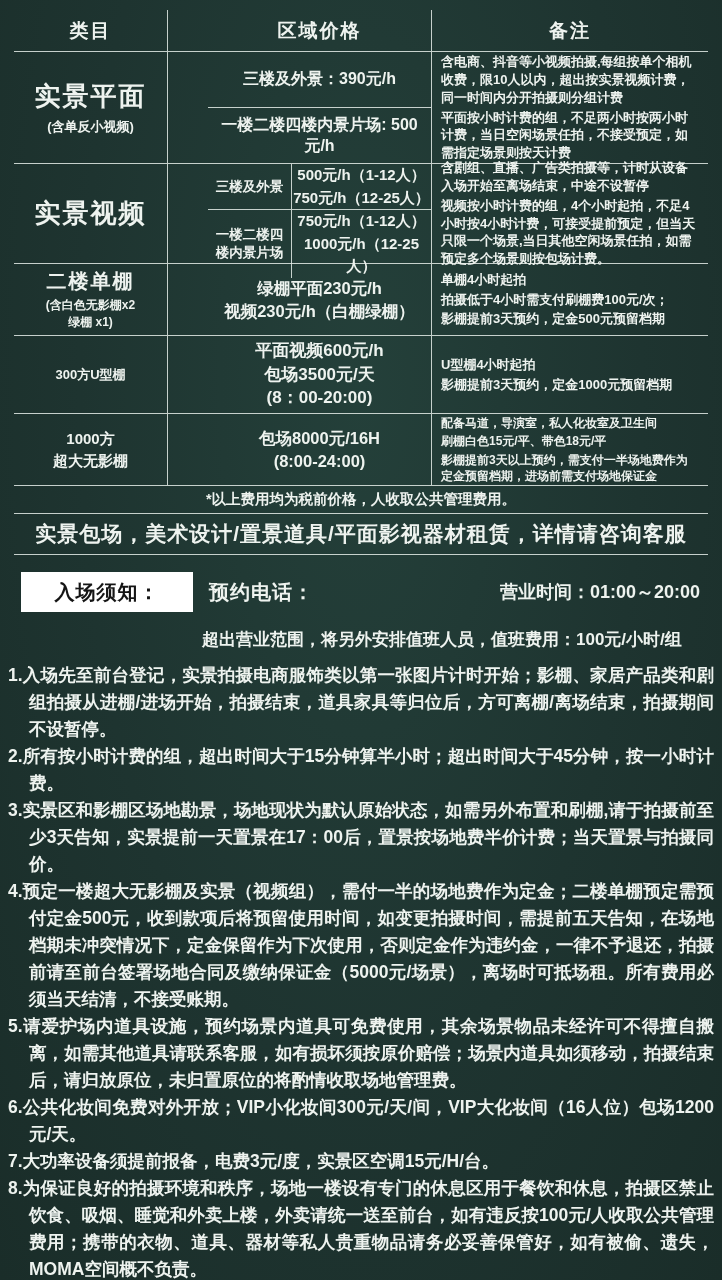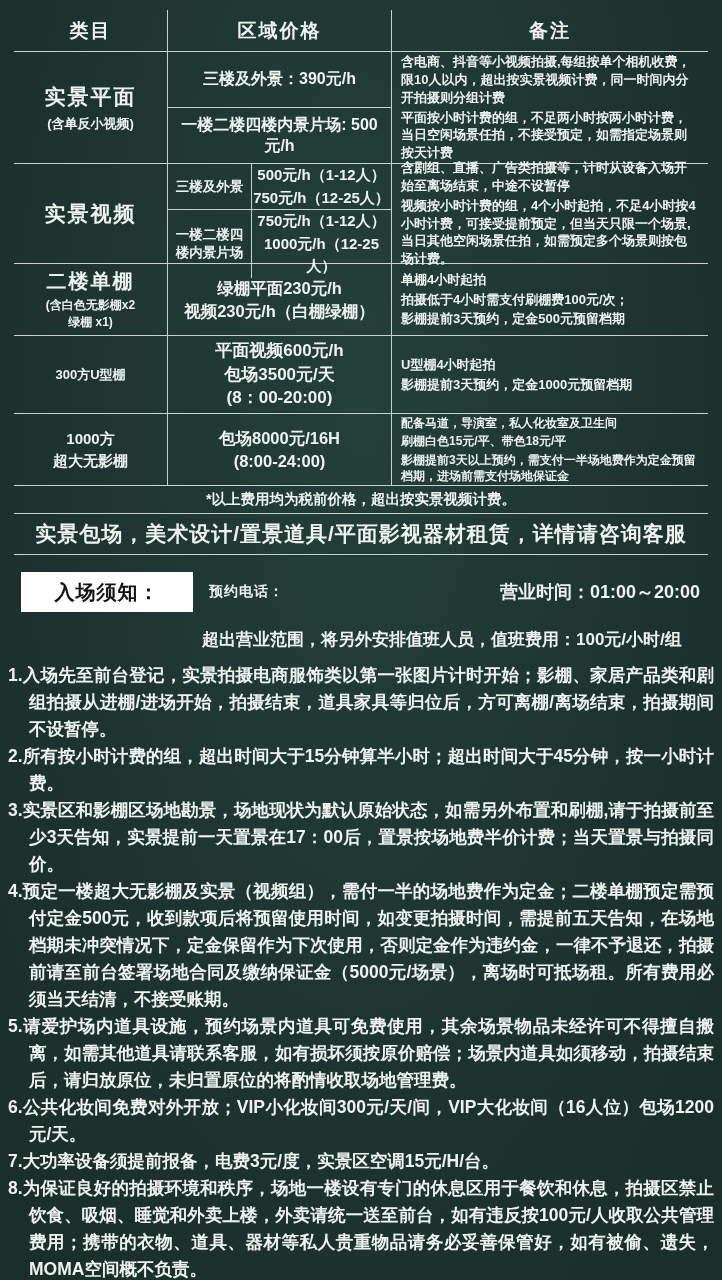--- a/index.html
+++ b/index.html
@@ -11,29 +11,29 @@
     font-weight:bold;
     overflow:hidden;
   }
   .page{width:722px;height:1280px;position:relative;}
   
   .ptable{margin:10px 14px 0 14px;width:694px;}
   .trow{display:flex;border-bottom:1px solid rgba(228,236,231,0.85);box-sizing:border-box;}
   .c1{width:154px;box-sizing:border-box;border-right:1px solid rgba(228,236,231,0.85);
       display:flex;flex-direction:column;justify-content:center;align-items:center;text-align:center;padding:0 4px;}
   .c2{width:224px;box-sizing:border-box;border-right:1px solid rgba(228,236,231,0.85);
-      display:flex;flex-direction:column;justify-content:center;align-items:center;text-align:center;}
+      display:flex;flex-direction:column;justify-content:center;align-items:center;text-align:center;margin-left:40px;}
   .c3{flex:1;box-sizing:border-box;display:flex;flex-direction:column;justify-content:center;
       text-align:left;padding:4px 9px;font-size:13px;line-height:1.36;}
   .hrow{height:42px;}
   .hrow .c1,.hrow .c2{justify-content:center;}
   .hrow .c3{align-items:center;justify-content:center;}
   .hcell{font-size:19px;letter-spacing:2px;}
   .r1{height:112px;} .r2{height:100px;} .r3{height:72px;} .r4{height:78px;} .r5{height:72px;}
-  .cat-main{font-size:21px;letter-spacing:2px;}
+  .cat-main{font-size:26px;letter-spacing:2px;}
   .cat-sub{font-size:13px;margin-top:4px;letter-spacing:0;}
   .cat-mid{font-size:13px;}
   .cat-sm{font-size:15px;line-height:1.45;}
   
   .p-stack{width:100%;height:100%;display:flex;flex-direction:column;}
   .p-stack .half{flex:1;display:flex;align-items:center;justify-content:center;font-size:16px;padding:0 4px;box-sizing:border-box;}
   .p-stack .half.first{border-bottom:1px solid rgba(228,236,231,0.85);}
   
   .p-grid{width:100%;height:100%;display:flex;flex-direction:column;}
   .p-grid .sub{flex:1;display:flex;box-sizing:border-box;}
@@ -46,21 +46,21 @@
   .note-p{margin:0;}
   .note-p + .note-p{margin-top:2px;}
   .taxrow{height:27px;display:flex;align-items:center;justify-content:center;
           border-bottom:1px solid rgba(228,236,231,0.85);font-size:14.5px;}
   .bannerrow{height:40px;display:flex;align-items:center;justify-content:center;
              border-bottom:1px solid rgba(228,236,231,0.85);font-size:21px;letter-spacing:1px;}
   
   .notice-line{display:flex;align-items:center;margin:17px 14px 0 14px;height:40px;}
   .notice-box{background:#ffffff;color:#141414;width:172px;height:40px;display:flex;align-items:center;
               justify-content:center;font-size:20px;letter-spacing:1px;flex-shrink:0;margin-left:7px;}
-  .phone{font-size:14px;margin-left:16px;letter-spacing:1px;}
+  .phone{font-size:20px;margin-left:16px;letter-spacing:1px;}
   .phone-val{font-size:18px;margin-left:6px;}
   .hours{margin-left:auto;font-size:18px;margin-right:8px;}
   .overtime{margin:16px 20px 0 202px;font-size:17px;}
   
   .rules{margin:11px 8px 0 8px;font-size:17.5px;line-height:27px;text-align:justify;}
   .rule{margin:0;padding-left:21px;text-indent:-21px;}
 </style>
 </head>
 <body>
 
@@ -166,21 +166,21 @@
           <div>(8:00-24:00)</div>
         </div>
       </div>
       <div class="c3" style="font-size:12px;">
         <p class="note-p">配备马道，导演室，私人化妆室及卫生间</p>
         <p class="note-p">刷棚白色15元/平、带色18元/平</p>
         <p class="note-p">影棚提前3天以上预约，需支付一半场地费作为定金预留档期，进场前需支付场地保证金</p>
       </div>
     </div>
 
-    <div class="taxrow">*以上费用均为税前价格，超出按实景视频计费。</div>
+    <div class="taxrow">*以上费用均为税前价格，人收取公共管理费用。</div>
     <div class="bannerrow">实景包场，美术设计/置景道具/平面影视器材租赁，详情请咨询客服</div>
   </div>
 
   <div class="notice-line">
     <div class="notice-box">入场须知：</div>
     <div class="phone">预约电话：</div>
     <div class="phone-val"></div>
     <div class="hours">营业时间：01:00～20:00</div>
   </div>
   <div class="overtime">超出营业范围，将另外安排值班人员，值班费用：100元/小时/组</div>

